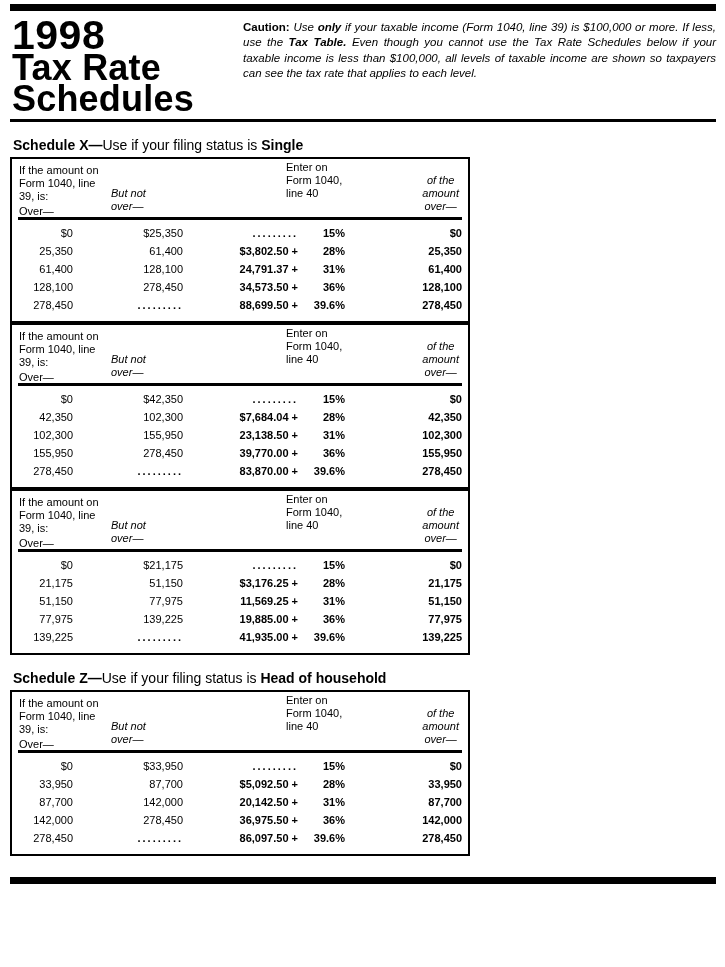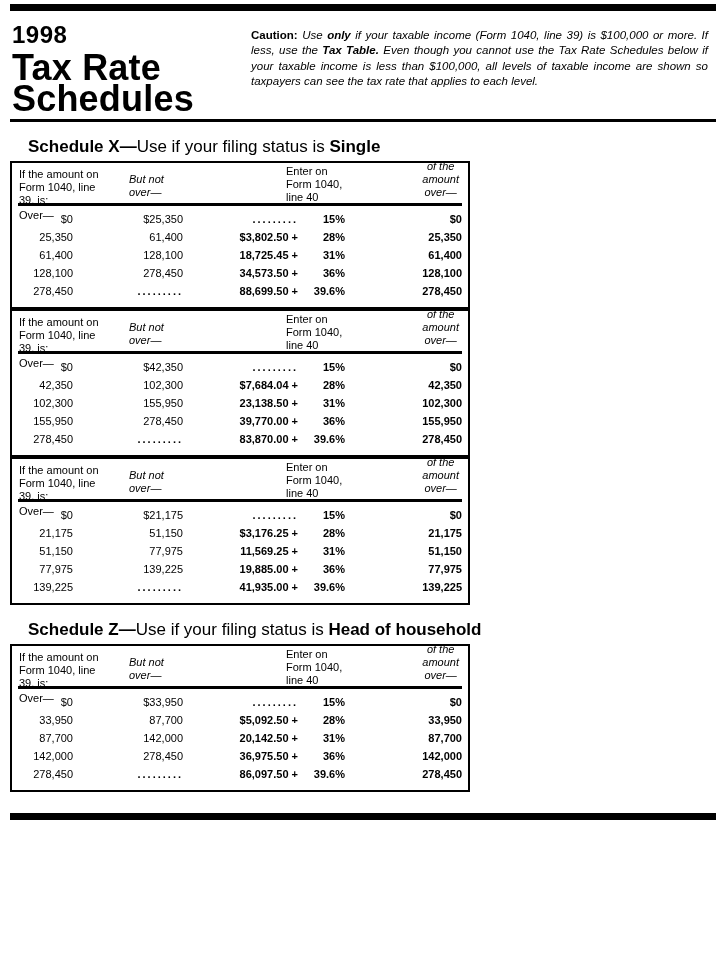--- a/index.html
+++ b/index.html
@@ -10,39 +10,39 @@
   }
   .page { padding:4px 9px 0 10px; box-sizing:border-box; }
 
   .rule-heavy { height:7px; background:#000; }
   .rule-mid   { height:3px; background:#000; margin-top:5px; }
   .rule-bottom{ height:7px; background:#000; margin-top:21px; }
 
   
   .masthead { display:flex; margin-top:7px; }
   .masthead-title { width:233px; padding-left:2px; box-sizing:border-box; }
-  .year { font-size:24px; font-weight:bold; line-height:34px; letter-spacing:.5px; }
+  .year { font-size:41px; font-weight:bold; line-height:34px; letter-spacing:.5px; }
   .title-line { font-size:36px; font-weight:bold; line-height:31px; letter-spacing:.2px; }
   .caution {
     flex:1; font-size:11.5px; line-height:15.4px; text-align:justify;
     font-style:italic; padding-top:2px;
   }
   .caution .caution-label { font-style:normal; font-weight:bold; }
   .caution b { font-weight:bold; }
 
   
-  .schedule-label { margin:15px 0 4px 18px; font-size:17px; }
+  .schedule-label { margin:15px 0 4px 3px; font-size:14px; }
   .schedule-label b { font-weight:bold; }
 
   .tax-table { width:456px; border:2px solid #000; background:#fff; }
 
-  .thead { position:relative; height:40px; font-size:11px; line-height:13px; }
+  .thead { position:relative; height:58px; font-size:11px; line-height:13px; }
   .h-amount  { position:absolute; left:7px; top:5px; }
   .h-over    { margin-top:2px; }
-  .h-butnot  { position:absolute; left:117px; bottom:4px; font-style:italic; }
+  .h-butnot  { position:absolute; left:99px; bottom:4px; font-style:italic; }
   .h-enter   { position:absolute; left:274px; top:2px; }
   .h-ofamount{ position:absolute; right:9px; bottom:4px; font-style:italic; text-align:center; }
 
   .head-rule { height:3px; background:#000; margin:0 6px; }
 
   .tbody { padding:4px 0 7px; }
   .trow {
     display:grid; grid-template-columns:61px 110px 115px 47px 117px;
     height:18px; align-items:center; font-size:11px;
   }
@@ -56,21 +56,21 @@
 <div class="page">
 
   <div class="rule-heavy"></div>
 
   <div class="masthead">
     <div class="masthead-title">
       <div class="year">1998</div>
       <div class="title-line">Tax Rate</div>
       <div class="title-line">Schedules</div>
     </div>
-    <p class="caution" style="margin:8px;">
+    <p class="caution" style="margin:0;">
       <span class="caution-label">Caution:</span>
       <span>Use</span>
       <b>only</b>
       <span>if your taxable income (Form 1040, line 39) is $100,000 or more. If less, use the</span>
       <b>Tax Table.</b>
       <span>Even though you cannot use the Tax Rate Schedules below if your taxable income is less than $100,000, all levels of taxable income are shown so taxpayers can see the tax rate that applies to each level.</span>
     </p>
   </div>
 
   <div class="rule-mid"></div>
@@ -115,21 +115,21 @@
             <span class="c c1">25,350</span>
             <span class="c c2">61,400</span>
             <span class="c c3">$3,802.50 +</span>
             <span class="c c4">28%</span>
             <span class="c c5">25,350</span>
           </div>
 
           <div class="trow">
             <span class="c c1">61,400</span>
             <span class="c c2">128,100</span>
-            <span class="c c3">18,725.45 +</span>
+            <span class="c c3">24,791.37 +</span>
             <span class="c c4">31%</span>
             <span class="c c5">61,400</span>
           </div>
 
           <div class="trow">
             <span class="c c1">128,100</span>
             <span class="c c2">278,450</span>
             <span class="c c3">34,573.50 +</span>
             <span class="c c4">36%</span>
             <span class="c c5">128,100</span>

